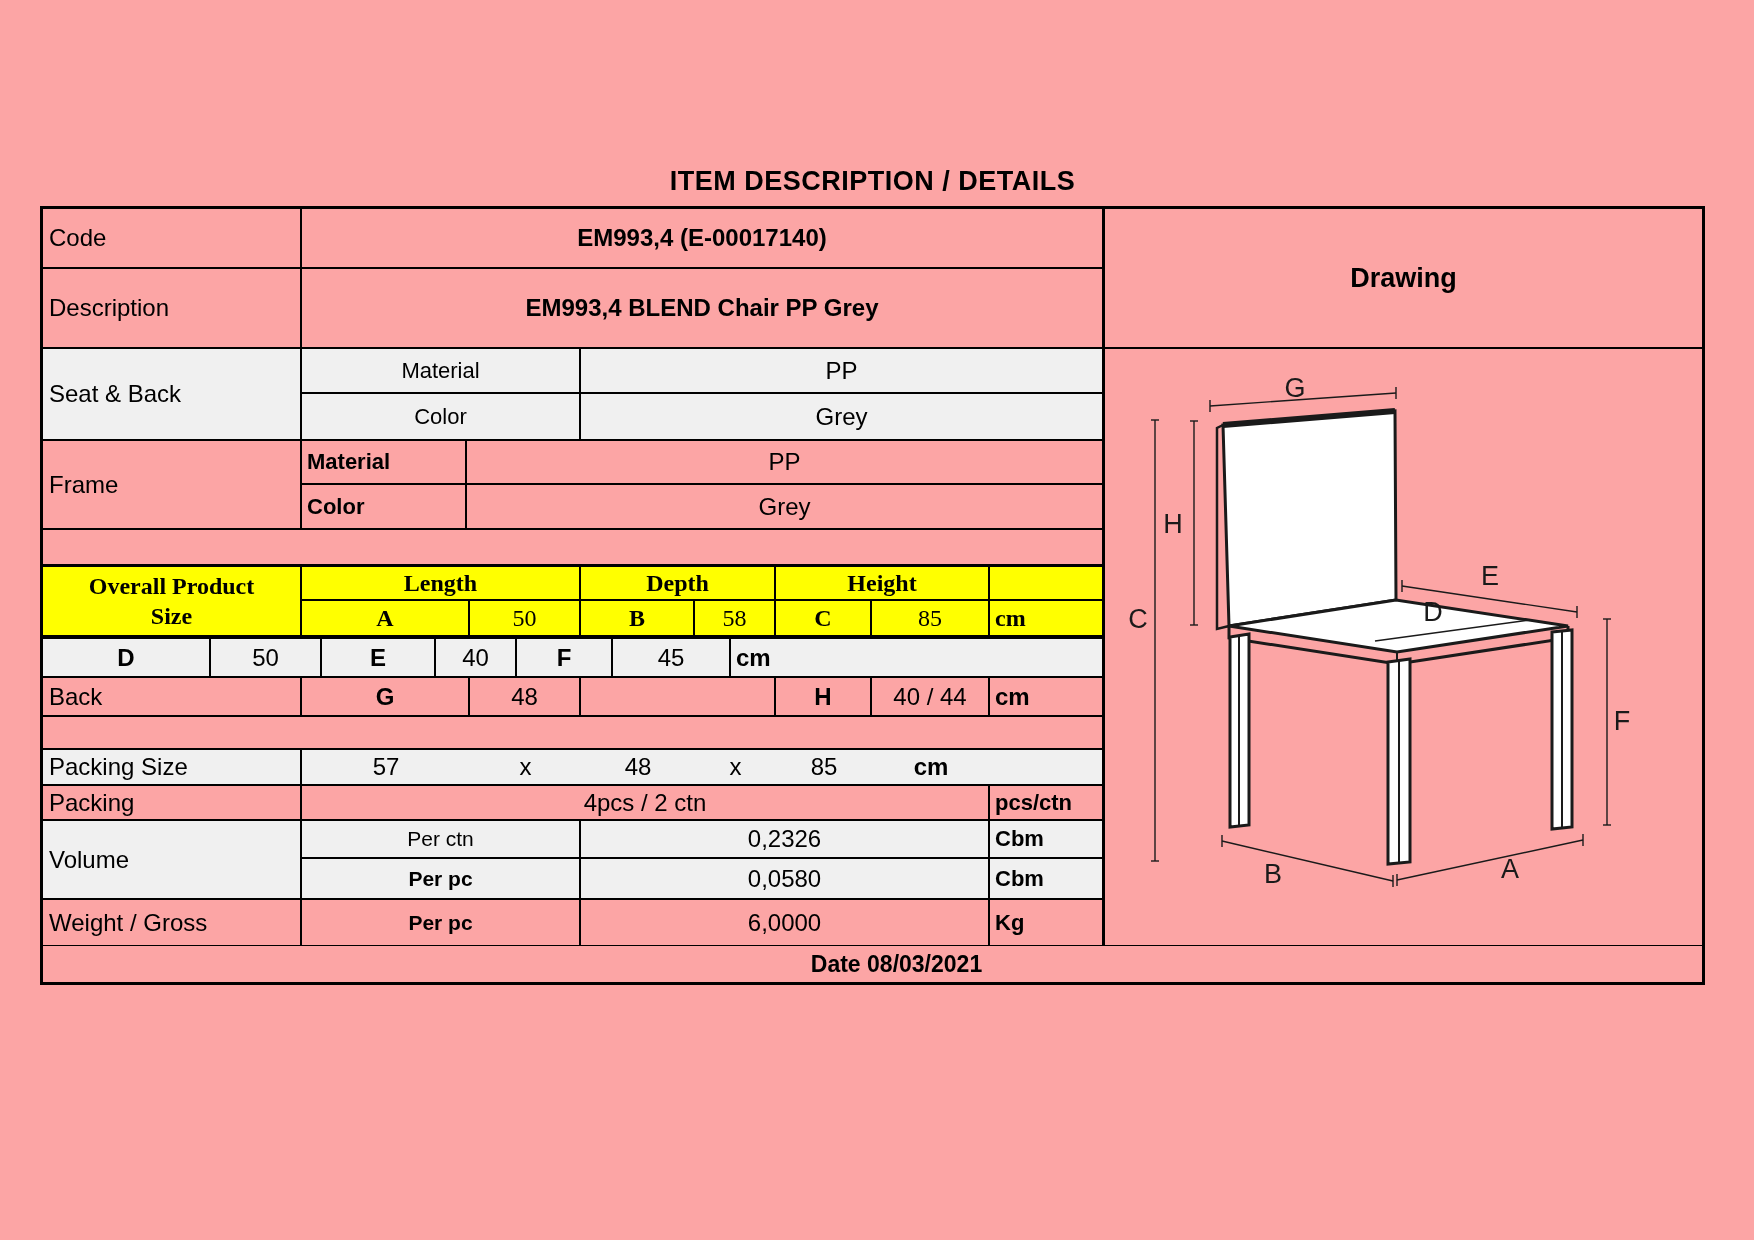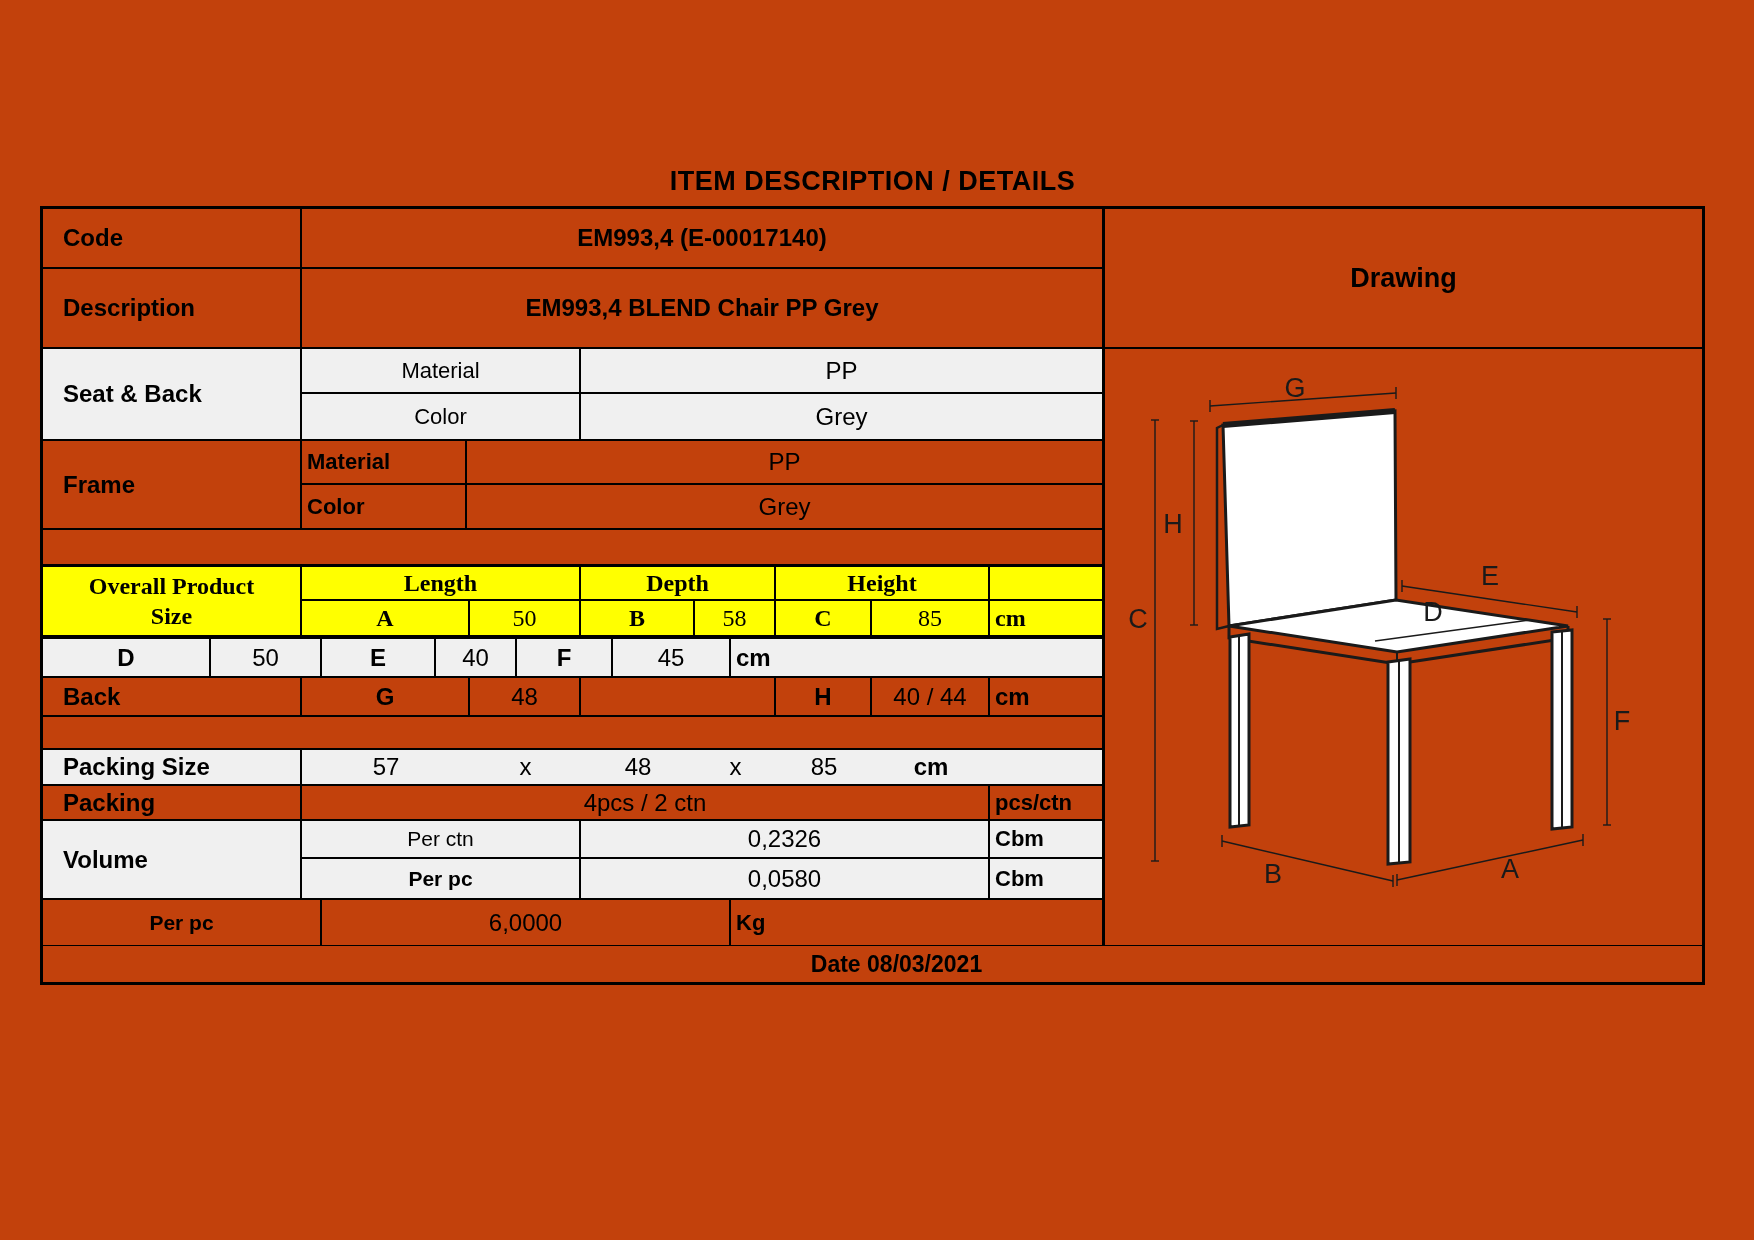--- a/index.html
+++ b/index.html
@@ -1,28 +1,28 @@
 <!DOCTYPE html>
 <html><head>
 <meta charset="utf-8">
 <style>
   html,body{margin:0;padding:0;background:#ffffff;}
   body{font-family:"Liberation Sans", sans-serif; color:#000;}
-  .sheet{position:relative;width:1754px;height:1240px;background:#c2410c;overflow:hidden;}
+  .sheet{position:relative;width:1754px;height:1240px;background:#fca5a5;overflow:hidden;}
   .title{position:absolute;left:40px;top:166px;width:1665px;text-align:center;
          font-size:27px;font-weight:bold;letter-spacing:.5px;}
   .outer{position:absolute;left:40px;top:206px;width:1665px;height:779px;
          border:3px solid #000;box-sizing:border-box;}
   .ltbl{position:absolute;left:0;top:0;width:1062px;height:736px;
         border-right:3px solid #000;box-sizing:border-box;}
   .row{display:flex;box-sizing:border-box;border-bottom:2px solid #000;width:1059px;}
   .cell{box-sizing:border-box;border-right:2px solid #000;display:flex;align-items:center;
         font-size:24px;overflow:hidden;}
   .cell.last{border-right:none;}
-  .lab{font-weight:bold;padding-left:20px;}
+  .lab{font-weight:normal;padding-left:6px;}
   .ctr{justify-content:center;}
   .grey{background:#f0f0f0;}
   .yellow{background:#ffff00;font-family:Liberation Serif, serif;}
   .blk{display:flex;box-sizing:border-box;border-bottom:2px solid #000;width:1059px;}
   .stack{display:flex;flex-direction:column;}
   .srow{display:flex;box-sizing:border-box;}
   .unitcell{font-weight:bold;padding-left:5px;}
   .bletter{font-weight:bold;}
   .drawpanel{position:absolute;left:1062px;top:0;width:597px;height:736px;box-sizing:border-box;}
   .drawhead{height:140px;box-sizing:border-box;border-bottom:2px solid #000;
@@ -162,20 +162,21 @@
           </div>
           <div class="srow" style="height:39px">
             <div class="cell ctr grey" style="width:279px;font-size:21px;font-weight:bold">Per pc</div>
             <div class="cell ctr grey" style="width:409px">0,0580</div>
             <div class="cell grey unitcell last" style="width:112px;font-size:22px">Cbm</div>
           </div>
         </div>
       </div>
 
       <div class="row" style="height:45px;border-bottom:none">
+        <div class="cell lab" style="width:259px">Weight / Gross</div>
         <div class="cell ctr" style="width:279px;font-size:21px;font-weight:bold">Per pc</div>
         <div class="cell ctr" style="width:409px">6,0000</div>
         <div class="cell unitcell last" style="width:112px;font-size:22px">Kg</div>
       </div>
 
     </div>
 
     <div class="drawpanel">
       <div class="drawhead">Drawing</div>
 

